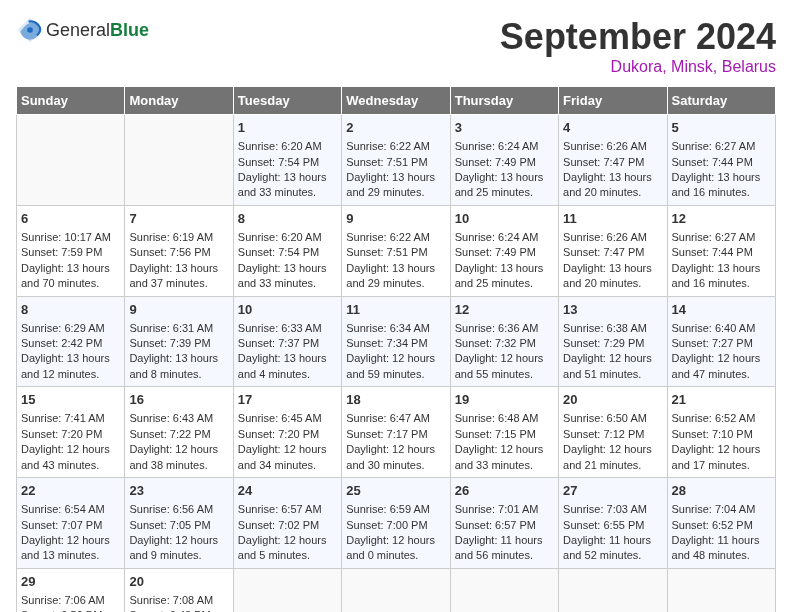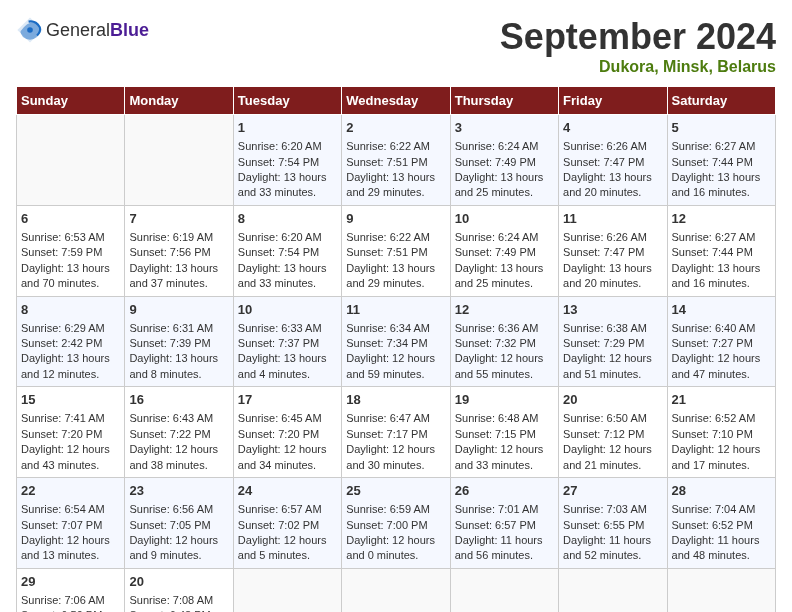--- a/index.html
+++ b/index.html
@@ -29,30 +29,30 @@
       text-align: right;
     }
     .title-block h1 {
       font-size: 36px;
       font-weight: bold;
       color: #333;
       text-align: right;
     }
     .title-block h2 {
       font-size: 16px;
-      font-weight: bold;
-      color: #4d7c0f;
+      font-weight: normal;
+      color: #a21caf;
     }
     table {
       width: 100%;
       border-collapse: collapse;
       font-size: 11px;
     }
     thead tr th {
-      background-color: #7f1d1d;
+      background-color: #737373;
       color: #fff;
       padding: 6px 4px;
       text-align: left;
       font-size: 13px;
       font-weight: bold;
       border: 1px solid #fff;
     }
     tbody tr td {
       vertical-align: top;
       padding: 4px 4px;
@@ -84,21 +84,21 @@
 
 <div class="header">
   <div class="logo">
     <svg class="logo-icon" viewBox="0 0 40 40" xmlns="http://www.w3.org/2000/svg">
       <polygon points="20,2 38,20 20,38 2,20" fill="#1a6bc4" opacity="0.15"></polygon>
       <path d="M8,20 Q20,4 32,12 Q38,20 30,30 Q20,38 10,30 Q4,22 8,20Z" fill="#1a6bc4" opacity="0.5"></path>
       <path d="M18,8 Q28,6 34,16 Q36,22 30,28" fill="none" stroke="#1a6bc4" stroke-width="3"></path>
       <circle cx="20" cy="20" r="4" fill="#1a6bc4"></circle>
     </svg>
     <div>
-      <span style="font-size:18px;font-weight:normal;color:#333;">General</span><span style="font-size:18px;font-weight:bold;color:#4c1d95;">Blue</span>
+      <span style="font-size:18px;font-weight:normal;color:#333;">General</span><span style="font-size:18px;font-weight:bold;color:#15803d;">Blue</span>
     </div>
   </div>
   <div class="title-block">
     <h1>September 2024</h1>
     <h2>Dukora, Minsk, Belarus</h2>
   </div>
 </div>
 
 <table>
   <thead>
@@ -148,21 +148,21 @@
           <span class="day-num">5</span>
           <div>Sunrise: 6:27 AM</div>
           <div>Sunset: 7:44 PM</div>
           <div>Daylight: 13 hours</div>
           <div>and 16 minutes.</div>
         </td>
       </tr>
       <tr>
         <td>
           <span class="day-num">6</span>
-          <div>Sunrise: 6:53 AM</div>
+          <div>Sunrise: 10:17 AM</div>
           <div>Sunset: 7:59 PM</div>
           <div>Daylight: 13 hours</div>
           <div>and 70 minutes.</div>
         </td>
         <td>
           <span class="day-num">7</span>
           <div>Sunrise: 6:19 AM</div>
           <div>Sunset: 7:56 PM</div>
           <div>Daylight: 13 hours</div>
           <div>and 37 minutes.</div>

